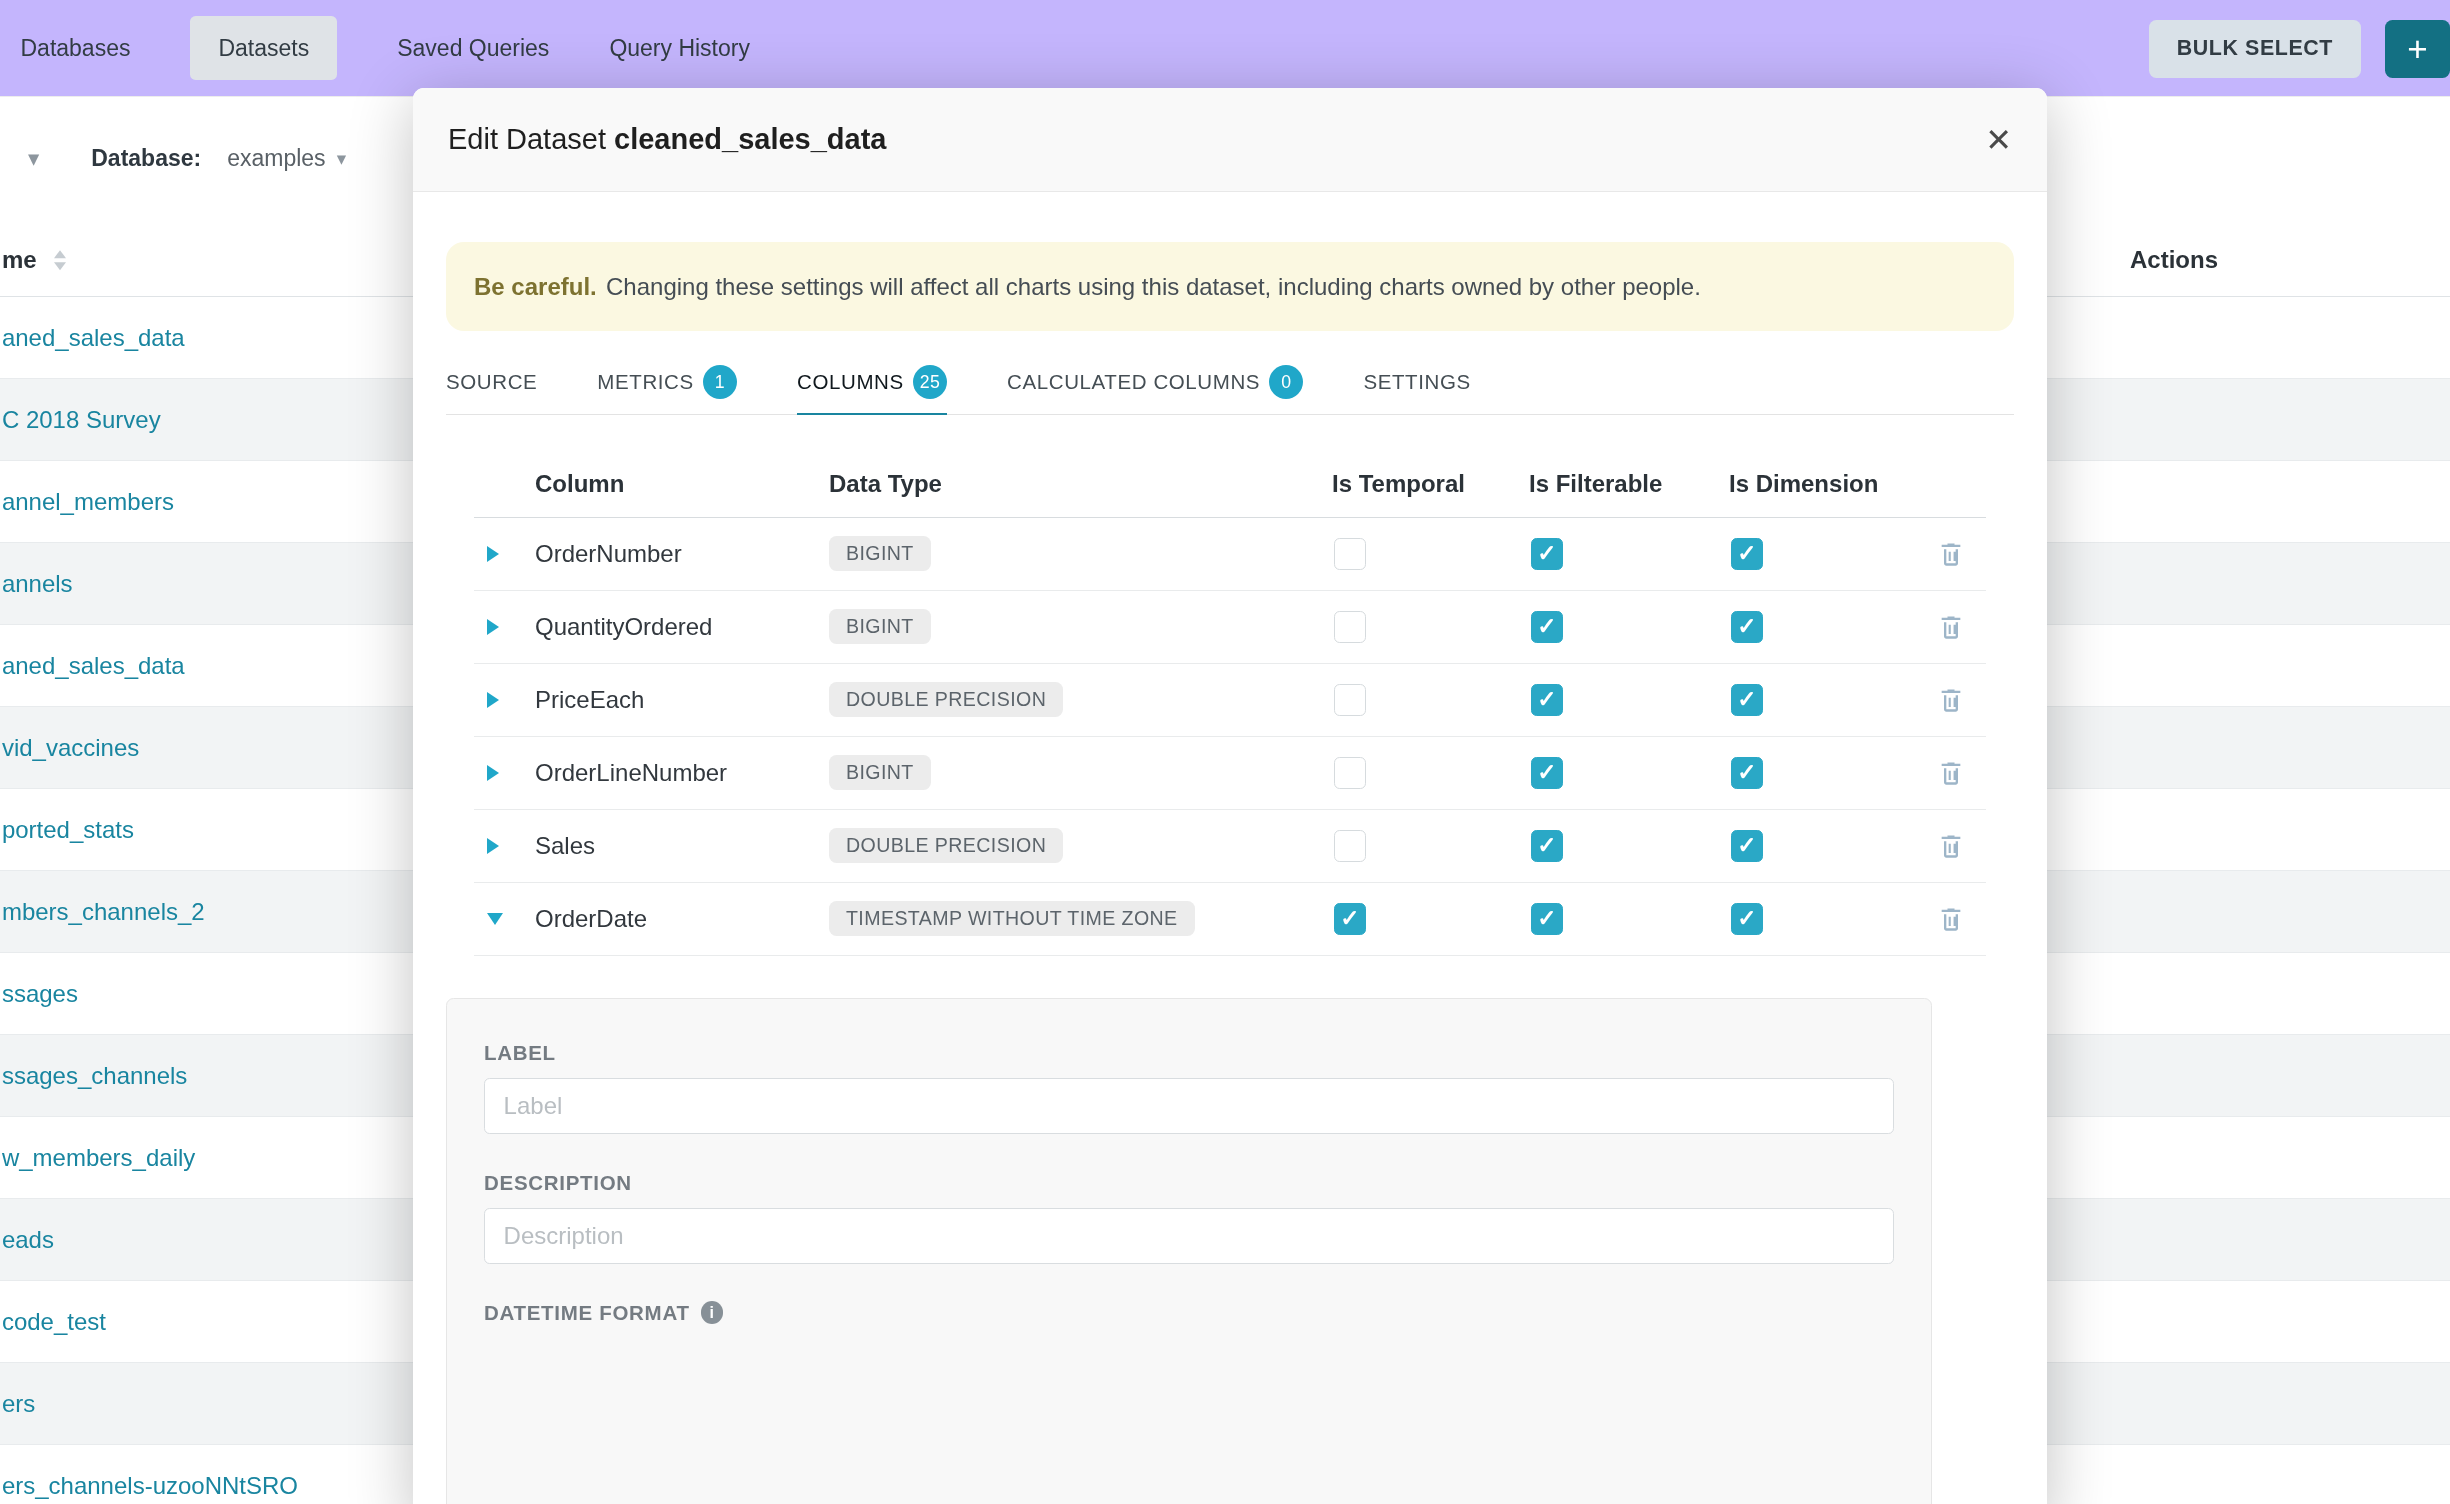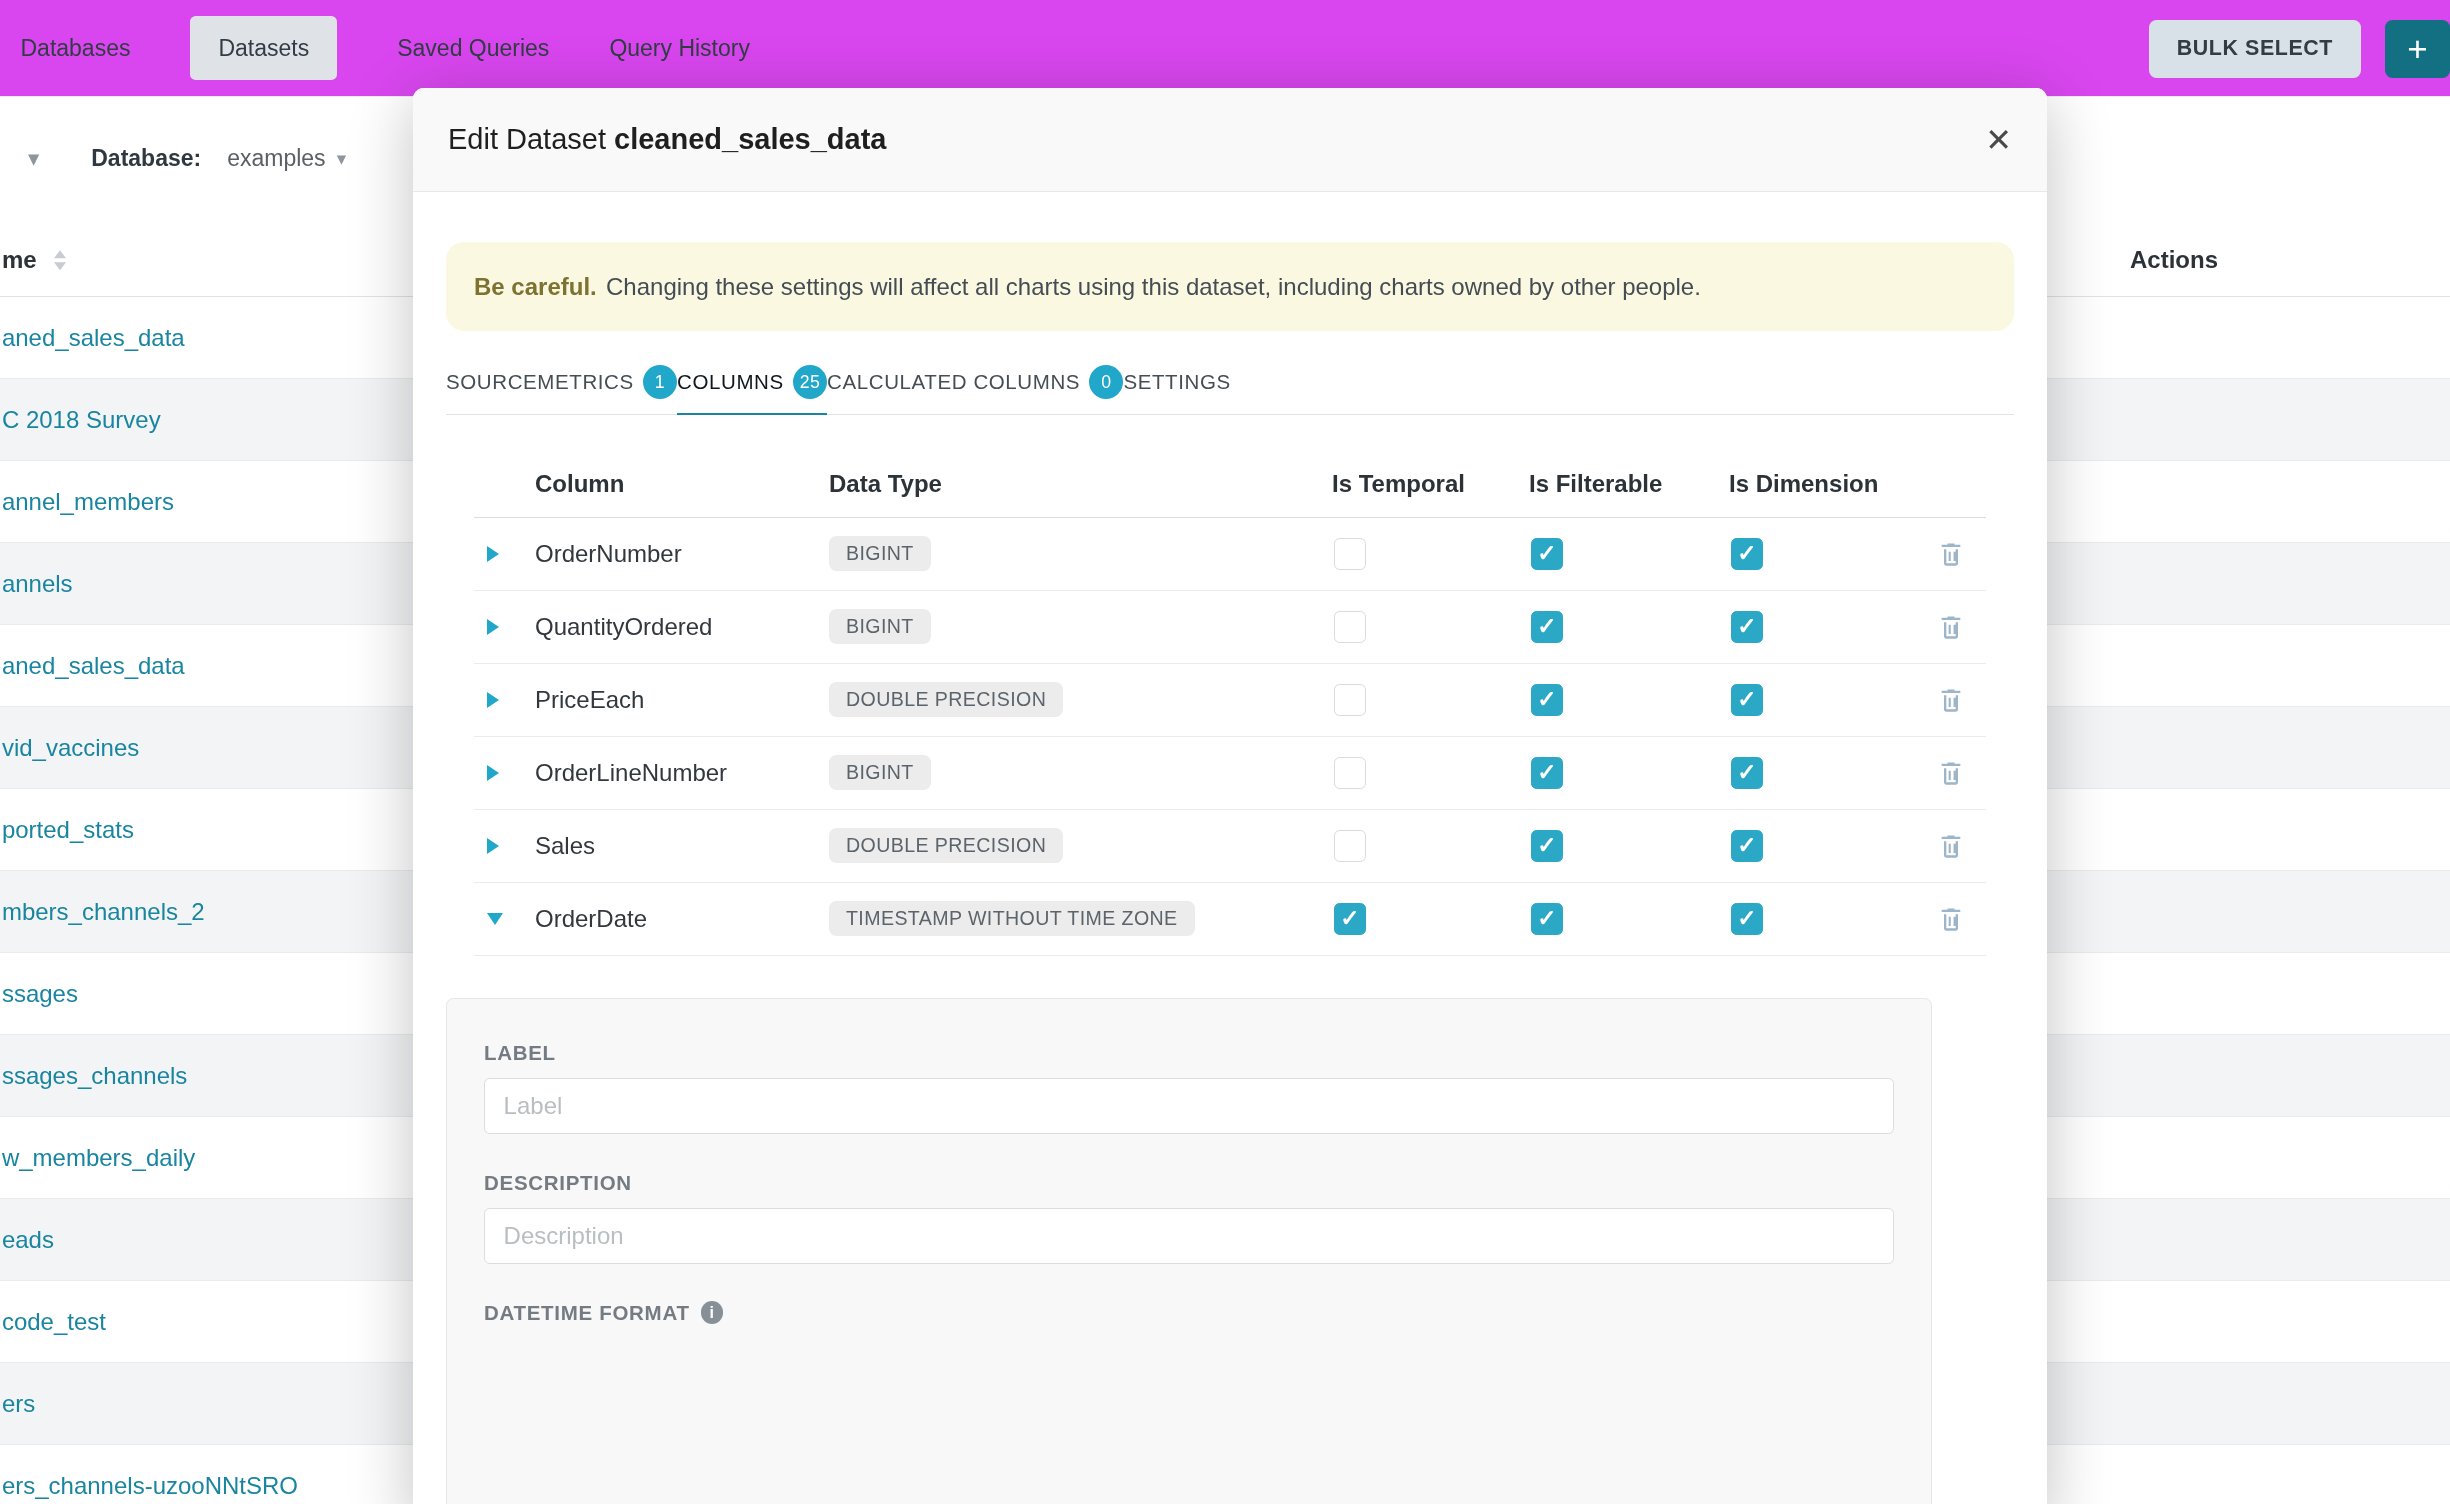--- a/index.html
+++ b/index.html
@@ -2,21 +2,21 @@
 <html style="font-size:15px"><head>
 <meta charset="utf-8">
 <style>
   * { margin:0; padding:0; box-sizing:border-box; }
   html,body { width:2450px; height:1505px; overflow:hidden; }
   body { font-family:"Liberation Sans", sans-serif; background:#fff; position:relative; }
 
   .stage { position:relative; width:2450px; height:1505px; overflow:hidden; background:#fff; }
 
   
-  .nav { position:absolute; top:0; left:0; right:0; height:97px; background:#d946ef;
+  .nav { position:absolute; top:0; left:0; right:0; height:97px; background:#c4b5fd;
          border-bottom:0.9px solid #ededed; display:flex; align-items:center; z-index:1; }
   .nav-tabs { display:flex; align-items:center; margin-left:20.5px; gap:60px; }
   .nav-item { font-size:23px; color:#323c44; cursor:pointer; white-space:nowrap; }
   .nav-item.active { background:#dfe3e7; border-radius:5.6px; padding:18.6px 28px; }
   .bulk-select { position:absolute; right:89px; top:19.6px; height:58px; padding:0 28px;
                  background:#d9e1e8; border:none; border-radius:7.5px; font-size:21.4px; font-weight:700;
                  letter-spacing:0.6px; color:#323c44; cursor:pointer; font-family:inherit; }
   .add-btn { position:absolute; right:0; top:19.6px; width:65px; height:58px; background:#137083;
              color:#fff; font-size:35px; font-weight:400; border:none; border-radius:7.5px; cursor:pointer;
              display:flex; align-items:center; justify-content:center; font-family:inherit; }
@@ -53,21 +53,21 @@
                   border-radius:11.2px 11.2px 0 0; display:flex; align-items:center; padding:0 35px; }
   .modal-title { font-size:29px; color:#1f1f1f; font-weight:400; }
   .modal-title b { font-weight:700; }
   .modal-close { margin-left:auto; font-size:32px; color:#4a4a4a; cursor:pointer; line-height:1; }
   .modal-body { padding:0 33px; }
 
   .warning { margin-top:50px; min-height:89px; border-radius:18px; background:#FBF8E1;
              display:flex; align-items:center; padding:0 28px; font-size:24px; color:#454d54; }
   .warn-bold { font-weight:700; color:#7d7230; margin-right:9.3px; white-space:nowrap; }
 
-  .mtabs { margin-top:18.6px; display:flex; border-bottom:0.9px solid #e3e3e3; height:65px;text-align:right; }
+  .mtabs { margin-top:18.6px; display:flex; gap:60px; border-bottom:0.9px solid #e3e3e3; height:65px;text-align:right; }
   .mtab { height:65px; display:flex; align-items:center; position:relative; font-size:20.5px;
           letter-spacing:0.6px; color:#454e54; cursor:pointer; white-space:nowrap; }
   .mtab.active { color:#10181d; }
   .mtab.active::after { content:""; position:absolute; left:0; right:0; bottom:-0.9px; height:2.8px; background:#1985A0; }
   .badge { margin-left:9.3px; min-width:34px; height:34px; border-radius:17px; background:#20A7C9;
            color:#fff; font-size:17.7px; display:flex; align-items:center; justify-content:center; padding:0 5.6px; }
   .badge:empty { display:none; }
 
   .ctable { margin:0 28px; }
   .chead, .crow { display:grid; grid-template-columns:61px 294px 503px 197px 200px 186px 1fr; align-items:center; }

